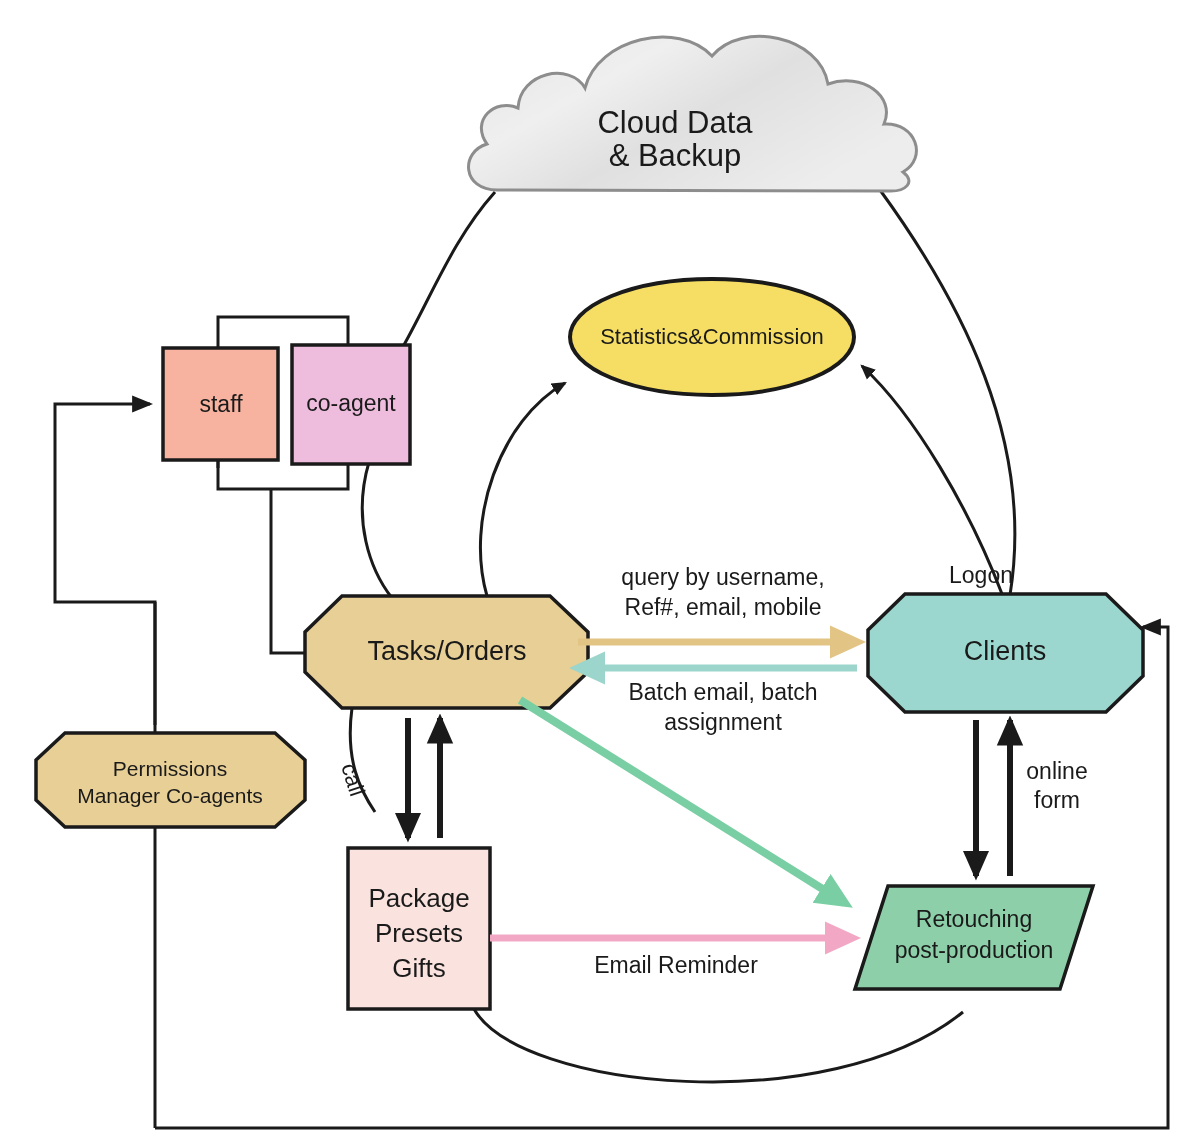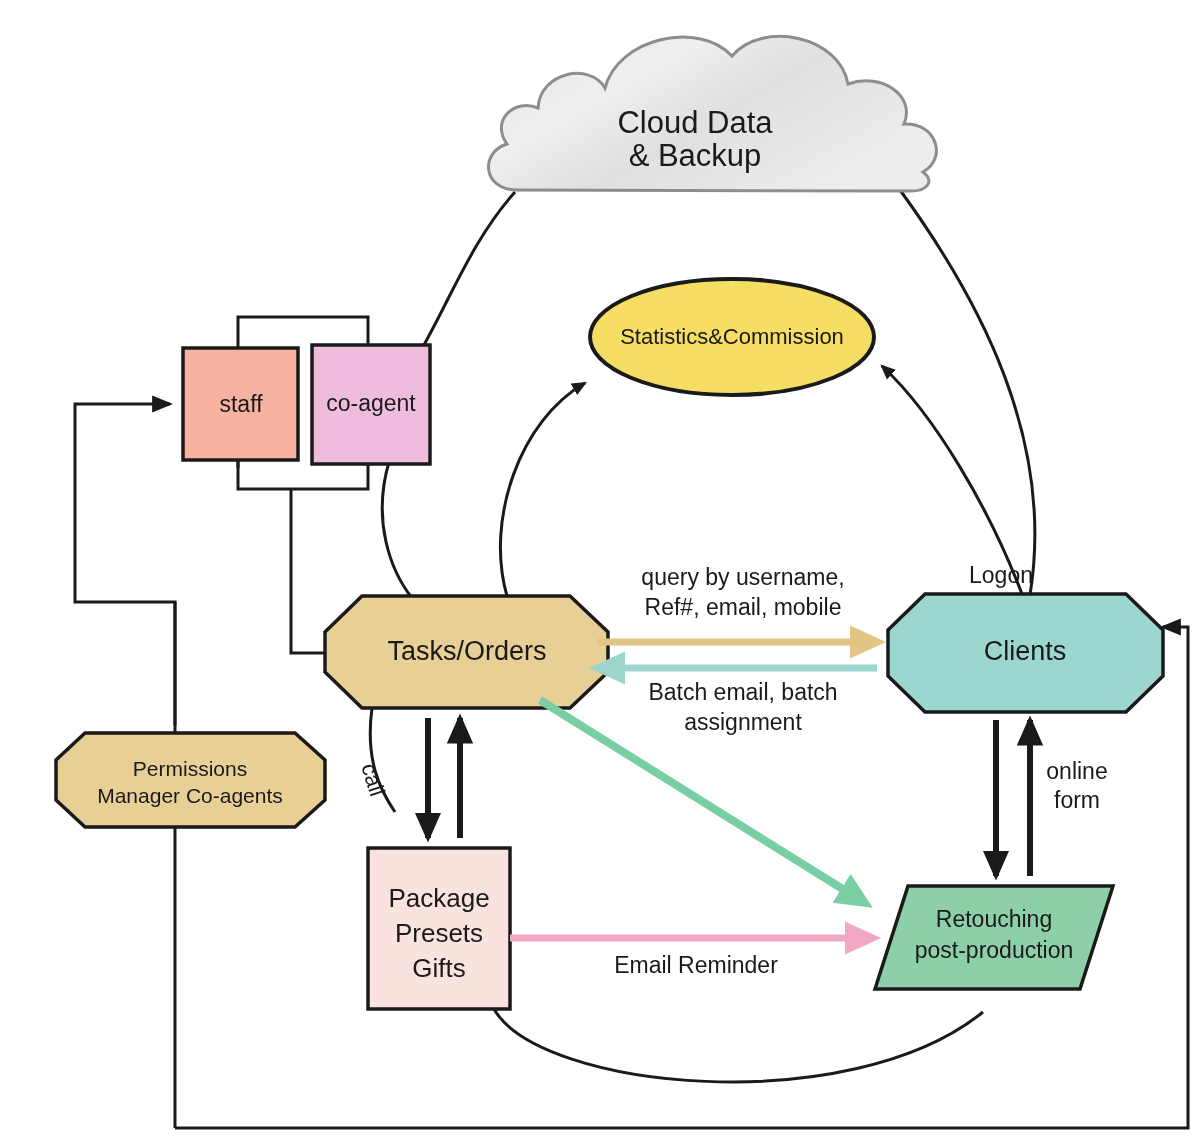--- a/index.html
+++ b/index.html
@@ -1,18 +1,18 @@
 <!DOCTYPE html>
 <html><head>
 <meta charset="utf-8">
 <style>
   html,body{margin:0;padding:0;background:#ffffff;}
   body{width:1200px;height:1137px;overflow:hidden;
        font-family:"Liberation Sans","DejaVu Sans",sans-serif;}
-  #diagram-root{position:relative;width:964px;height:1137px;margin-left:20px;}
+  #diagram-root{position:relative;width:964px;height:1137px;}
   svg{display:block;}
   .node-label{font-family:"Liberation Sans","DejaVu Sans",sans-serif;
               fill:#1a1a1a;text-anchor:middle;dominant-baseline:middle;}
   .edge-label{font-family:"Liberation Sans","DejaVu Sans",sans-serif;
               fill:#1a1a1a;text-anchor:middle;}
 </style>
 </head>
 <body>
 
 <div id="diagram-root">

